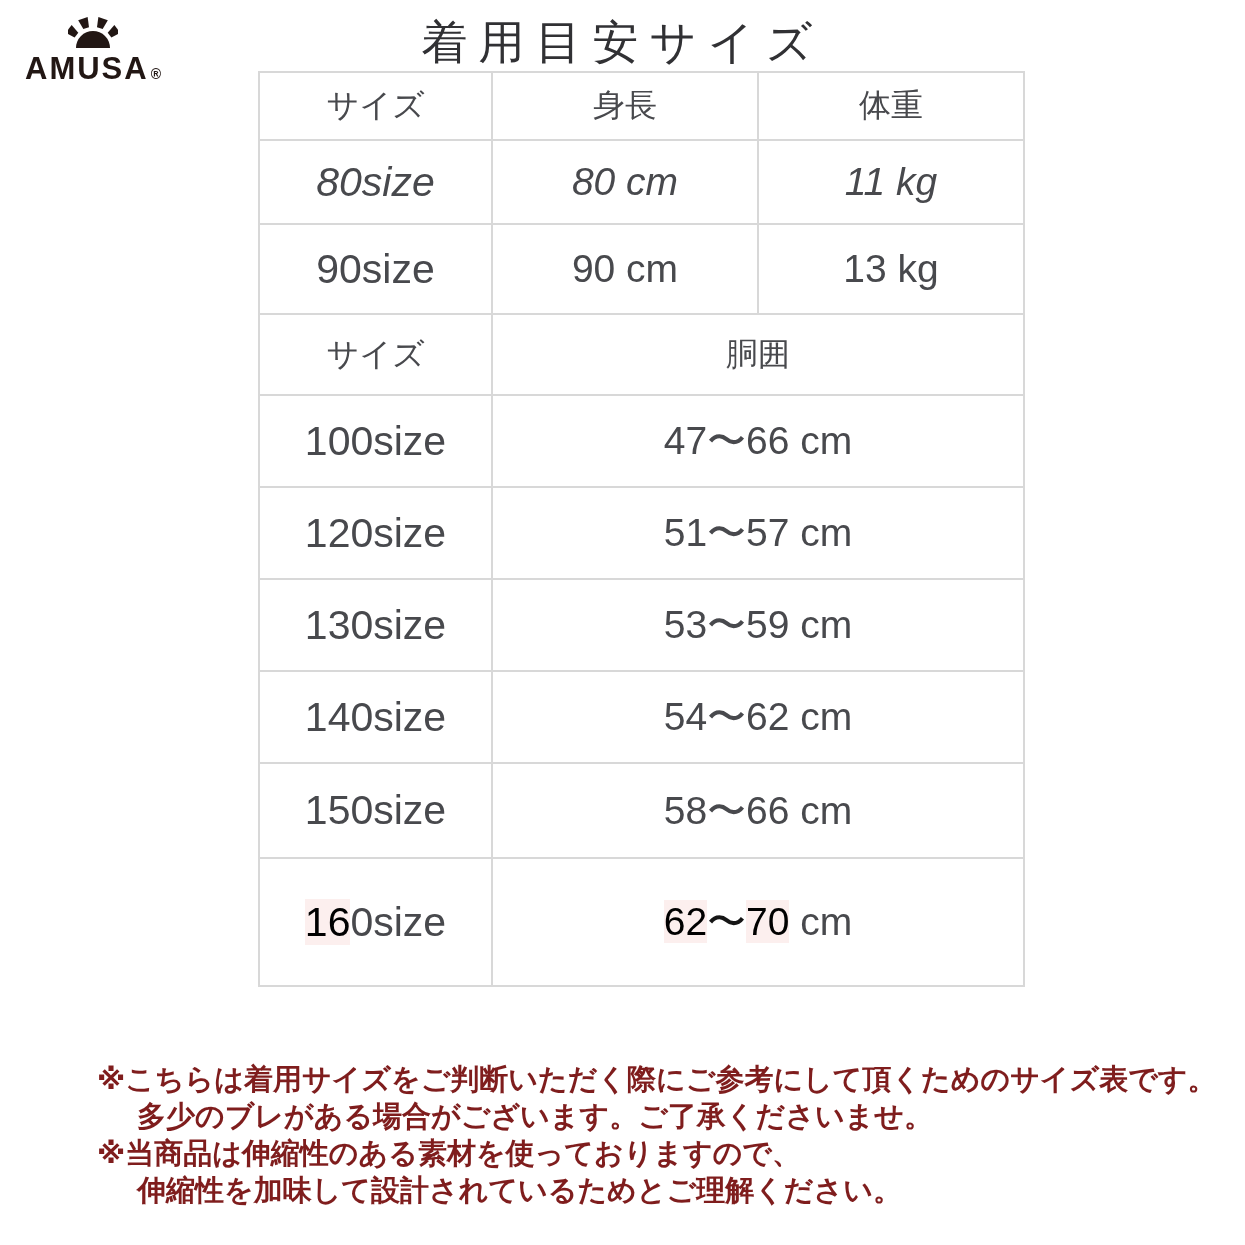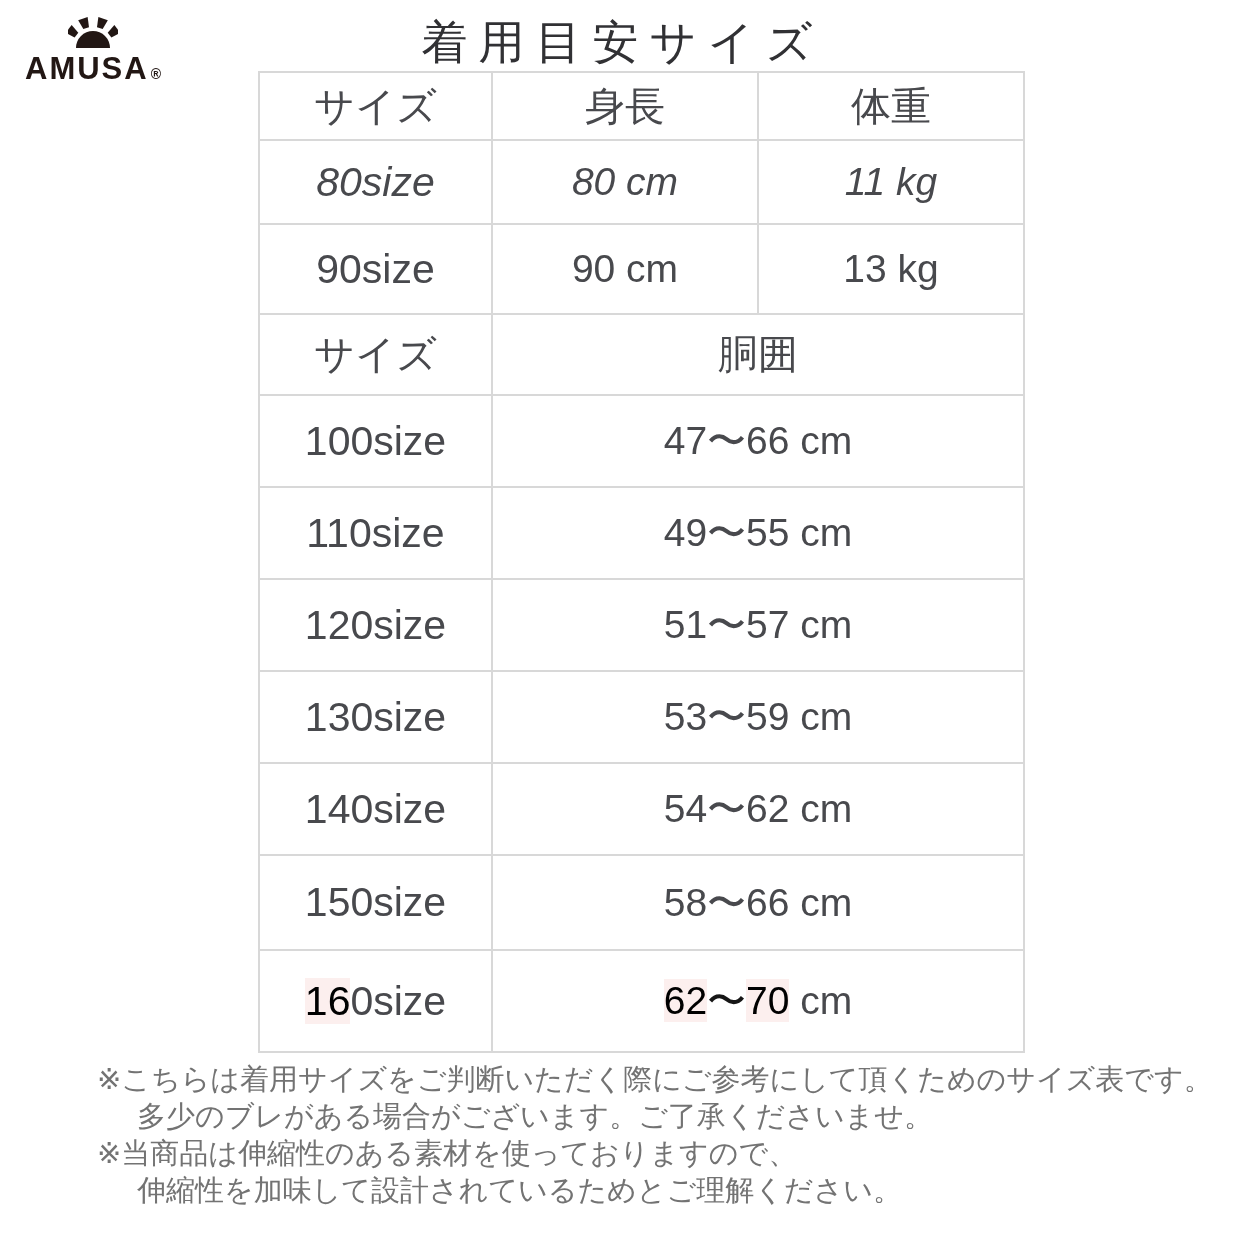--- a/index.html
+++ b/index.html
@@ -75,41 +75,42 @@
     padding: 0;
     color: #48494d;
     background: #ffffff;
   }
   .r-h1   { height: 68px; }
   .r-80   { height: 84px; font-style: italic; }
   .r-90   { height: 90px; }
   .r-h2   { height: 81px; }
   .r-data { height: 92px; padding-left: 24px; }
   .r-150  { height: 95px; }
-  .r-160  { height: 102px; }
+  .r-160  { height: 128px; }
 
-  .cell-head { font-size: 40px; }
+  .cell-head { font-size: 32px; }
   .cell-size { font-size: 41px; }
   .cell-val  { font-size: 39px; }
 
   .edited {
     color: #000000;
     background: #fcefee;
   }
   .dark { color: #161616; }
 
   
   .notes {
     position: absolute;
     left: 97px;
     top: 1061px;
     font-size: 29px;
     line-height: 37px;
-    color: #737373;
+    color: #7f1d1d;
     white-space: nowrap;
+    font-weight: bold;
   }
   .note { margin: 0; }
   .note.indent { padding-left: 40px; }
 </style>
 </head>
 <body>
 
 <div class="logo">
   <svg width="50" height="40" viewBox="0 0 100 80" aria-hidden="true">
     <g fill="#221714">
@@ -157,24 +158,20 @@
     </tr>
     <tr class="r-h2">
       <td class="cell-head">サイズ</td>
       <td class="cell-head" colspan="2">胴囲</td>
     </tr>
     <tr class="r-data">
       <td class="cell-size">100size</td>
       <td class="cell-val" colspan="2">47〜66 cm</td>
     </tr>
     <tr class="r-data">
-      <td class="cell-size">110size</td>
-      <td class="cell-val" colspan="2">49〜55 cm</td>
-    </tr>
-    <tr class="r-data">
       <td class="cell-size">120size</td>
       <td class="cell-val" colspan="2">51〜57 cm</td>
     </tr>
     <tr class="r-data">
       <td class="cell-size">130size</td>
       <td class="cell-val" colspan="2">53〜59 cm</td>
     </tr>
     <tr class="r-data">
       <td class="cell-size">140size</td>
       <td class="cell-val" colspan="2">54〜62 cm</td>

